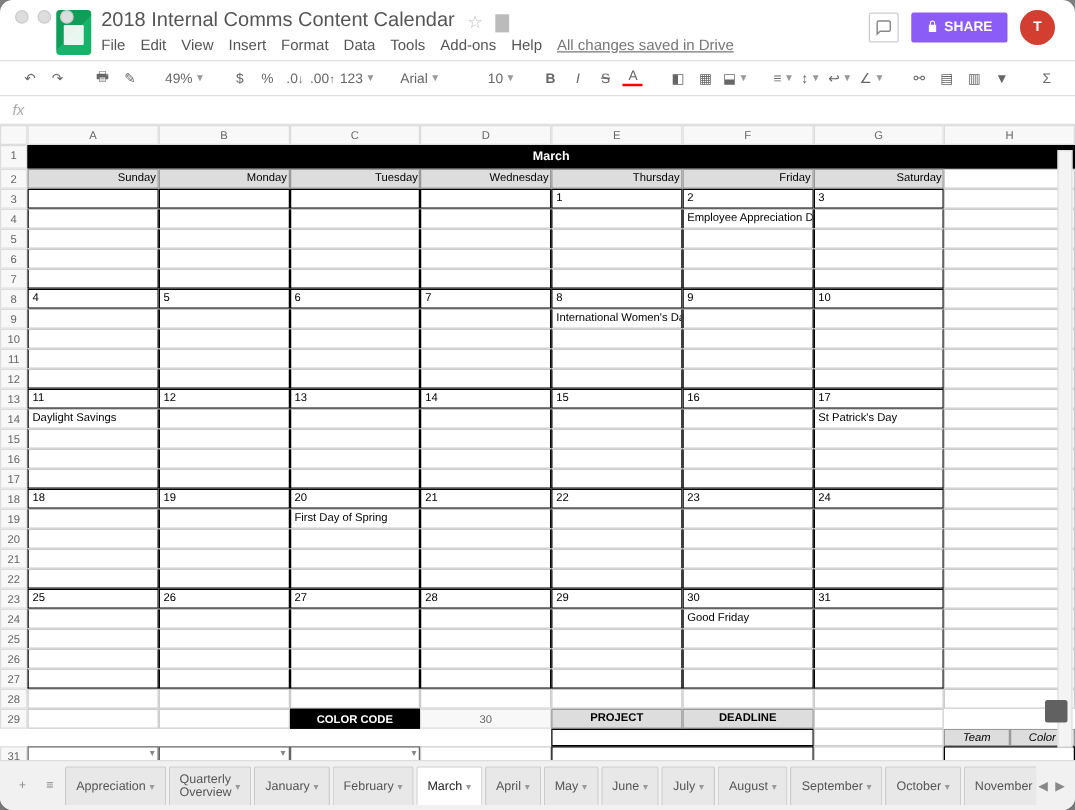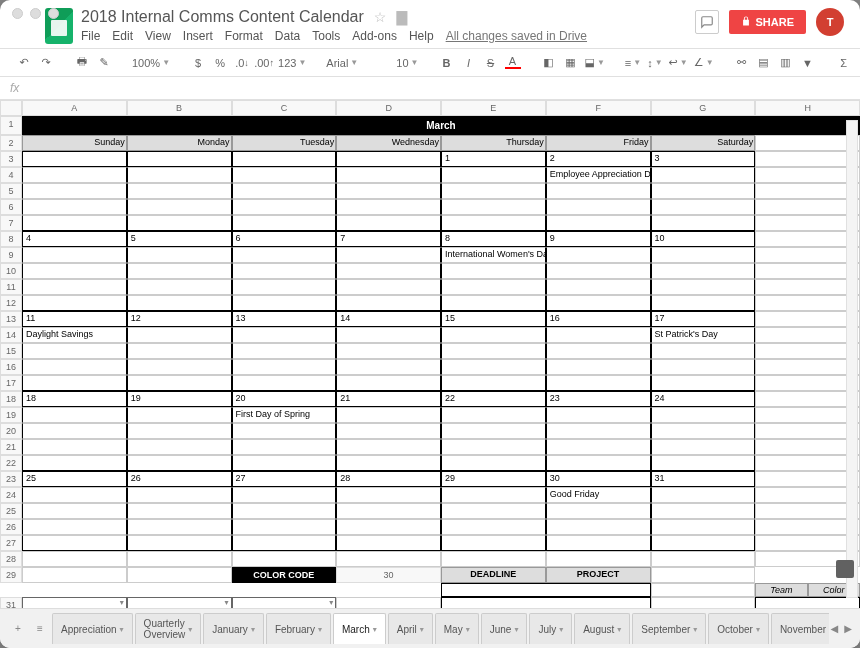--- a/index.html
+++ b/index.html
@@ -11,21 +11,21 @@
 .logo { width: 28px; height: 36px; position: relative; flex-shrink: 0; }
 .logo::before { content:''; position:absolute; inset:0; background: linear-gradient(135deg,#0f9d58 50%,#16b36b 50%); border-radius: 3px; }
 .logo::after { content:''; position:absolute; left:6px; right:6px; top:12px; bottom:8px; background:#fff; opacity:0.9; border-radius:1px; }
 .title-area { flex: 1; }
 .doc-title { font-size: 16px; color: #555; display: flex; align-items: center; gap: 10px; }
 .star-icon, .folder-icon { color: #bbb; font-size: 14px; }
 .menus { font-size: 12px; color: #555; display: flex; gap: 12px; align-items: center; margin-top: 3px; }
 .menus .saved { text-decoration: underline; color: #777; }
 .right-header { display: flex; align-items: center; gap: 10px; }
 .comment-btn { width: 24px; height: 24px; border: 1px solid #ccc; border-radius: 2px; display: flex; align-items: center; justify-content: center; color: #888; }
-.share-btn { background: #ef4444; color: #fff; padding: 6px 12px; font-size: 11px; font-weight: bold; border-radius: 2px; display: flex; gap: 4px; }
+.share-btn { background: #8b5cf6; color: #fff; padding: 6px 12px; font-size: 11px; font-weight: bold; border-radius: 2px; display: flex; gap: 4px; }
 .avatar { width: 28px; height: 28px; border-radius: 50%; background: #d23f31; color: #fff; display: flex; align-items: center; justify-content: center; font-weight: bold; }
 .toolbar { border-top: 1px solid #e0e0e0; border-bottom: 1px solid #e0e0e0; padding: 4px 16px; display: flex; align-items: center; gap: 6px; color: #666; font-size: 11px; }
 .toolbar .sep { width: 1px; height: 18px; background: #e0e0e0; margin: 0 4px; }
 .toolbar .tb-item { display: flex; align-items: center; justify-content: center; min-width: 16px; cursor: pointer; }
 .toolbar .dd { display: flex; align-items: center; gap: 2px; }
 .ddarr { font-size: 8px; color: #999; }
 .fx-bar { border-bottom: 1px solid #e0e0e0; padding: 4px 10px; color: #aaa; font-style: italic; font-size: 12px; }
 .sheet-area { flex: 1; overflow: hidden; position: relative; }
 .sheet { display: grid; grid-template-columns: 22px repeat(8, 1fr); font-size: 10px; }
 .colhdr, .rowhdr { background: #f8f8f8; border: 0.5px solid #ddd; text-align: center; color: #666; padding: 2px; font-size: 9px; }
@@ -97,21 +97,21 @@
   </div>
 
   <div class="toolbar">
     <span class="tb-item">↶</span>
     <span class="tb-item">↷</span>
     <span class="sep"></span>
     <span class="tb-item">🖶</span>
     <span class="tb-item">✎</span>
     <span class="sep"></span>
     <span class="dd">
-        <span>100%</span>
+        <span>49%</span>
         <span class="ddarr">▼</span>
       </span>
     <span class="sep"></span>
     <span class="tb-item">$</span>
     <span class="tb-item">%</span>
     <span class="tb-item">
         <span>.0</span>
         <sub>↓</sub>
       </span>
     <span class="tb-item">
@@ -419,22 +419,22 @@
         <div class="cell"></div>
         <div class="cell"></div>
         <div class="cell"></div>
         <div class="cell"></div>
         <div class="cell"></div>
         <div class="rowhdr">29</div>
         <div class="cell"></div>
         <div class="cell"></div>
         <div class="sec-hdr">COLOR CODE</div>
         <div class="rowhdr">30</div>
+        <div class="sub-hdr b">PROJECT</div>
         <div class="sub-hdr b">DEADLINE</div>
-        <div class="sub-hdr b">PROJECT</div>
         <div class="cell"></div>
         <div class="cell" style="grid-column: 6 / 8; border: 1px solid rgb(0, 0, 0);"></div>
         <div class="cell"></div>
         <div class="cell" style="display: flex; padding: 0px; border: none;">
           <div class="sub-hdr" style="flex:1">Team</div>
           <div class="sub-hdr" style="flex:1">Color</div>
         </div>
         <div class="rowhdr">31</div>
         <div class="cell dd-cell" style="border: 1px solid rgb(102, 102, 102);"></div>
         <div class="cell dd-cell" style="border: 1px solid rgb(102, 102, 102);"></div>

